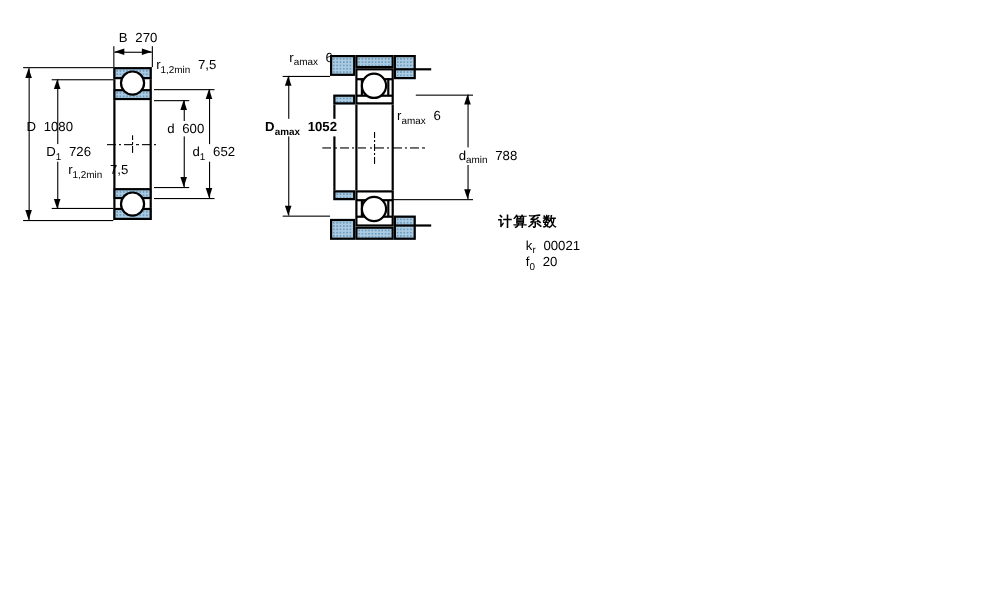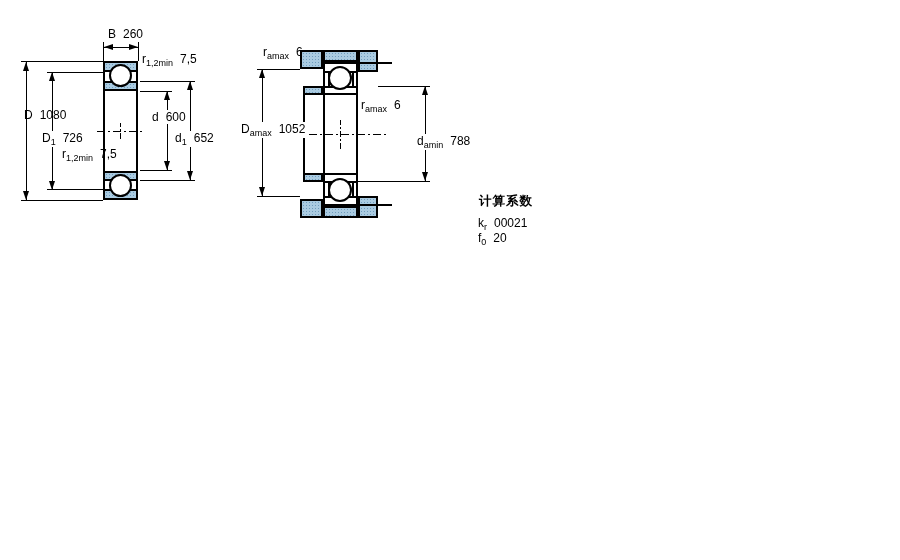--- a/index.html
+++ b/index.html
@@ -70,21 +70,21 @@
     <div class="ln" style="left:167px;top:91px;width:1px;height:79px;"></div>
     <div class="arr au" style="left:164px;top:91px;"></div>
     <div class="arr ad" style="left:164px;top:161px;"></div>
 
     <div class="ln" style="left:140px;top:81px;width:55px;height:1px;"></div>
     <div class="ln" style="left:140px;top:180px;width:55px;height:1px;"></div>
     <div class="ln" style="left:190px;top:81px;width:1px;height:99px;"></div>
     <div class="arr au" style="left:187px;top:81px;"></div>
     <div class="arr ad" style="left:187px;top:171px;"></div>
 
-    <div class="lbl" style="left:108px;top:27px;"><span>B</span><span class="val">260</span></div>
+    <div class="lbl" style="left:108px;top:27px;"><span>B</span><span class="val">270</span></div>
     <div class="lbl" style="left:142px;top:52px;"><span>r</span><sub>1,2min</sub><span class="val">7,5</span></div>
     <div class="lbl" style="left:24px;top:108px;"><span>D</span><span class="val">1080</span></div>
     <div class="lbl wbg" style="left:40px;top:131px;"><span>D</span><sub>1</sub><span class="val">726</span></div>
     <div class="lbl" style="left:62px;top:147px;"><span>r</span><sub>1,2min</sub><span class="val">7,5</span></div>
     <div class="lbl wbg" style="left:150px;top:110px;"><span>d</span><span class="val">600</span></div>
     <div class="lbl wbg" style="left:173px;top:131px;"><span>d</span><sub>1</sub><span class="val">652</span></div>
   </div>
 
   <div>
 
@@ -126,24 +126,24 @@
     <div class="arr au" style="left:259px;top:69px;"></div>
     <div class="arr ad" style="left:259px;top:187px;"></div>
 
     <div class="ln" style="left:378px;top:86px;width:52px;height:1px;"></div>
     <div class="ln" style="left:356px;top:181px;width:74px;height:1px;"></div>
     <div class="ln" style="left:425px;top:86px;width:1px;height:95px;"></div>
     <div class="arr au" style="left:422px;top:86px;"></div>
     <div class="arr ad" style="left:422px;top:172px;"></div>
 
     <div class="lbl" style="left:263px;top:45px;"><span>r</span><sub>amax</sub><span class="val">6</span></div>
-    <div class="lbl wbg" style="left:239px;top:122px;"><span>D</span><sub>amax</sub><span class="val">1052</span></div>
+    <div class="lbl wbg" style="left:239px;top:108px;font-weight:bold;"><span>D</span><sub>amax</sub><span class="val">1052</span></div>
     <div class="lbl wbg" style="left:359px;top:98px;"><span>r</span><sub>amax</sub><span class="val">6</span></div>
     <div class="lbl wbg" style="left:415px;top:134px;"><span>d</span><sub>amin</sub><span class="val">788</span></div>
   </div>
 
   <div>
-    <div class="lbl hd" style="left:479px;top:194px;">计算系数</div>
+    <div class="lbl hd" style="left:453px;top:194px;">计算系数</div>
     <div class="lbl" style="left:478px;top:216px;"><span>k</span><sub>r</sub><span class="val">00021</span></div>
     <div class="lbl" style="left:478px;top:231px;"><span>f</span><sub>0</sub><span class="val">20</span></div>
   </div>
 
 </div>
 
 </body></html>

